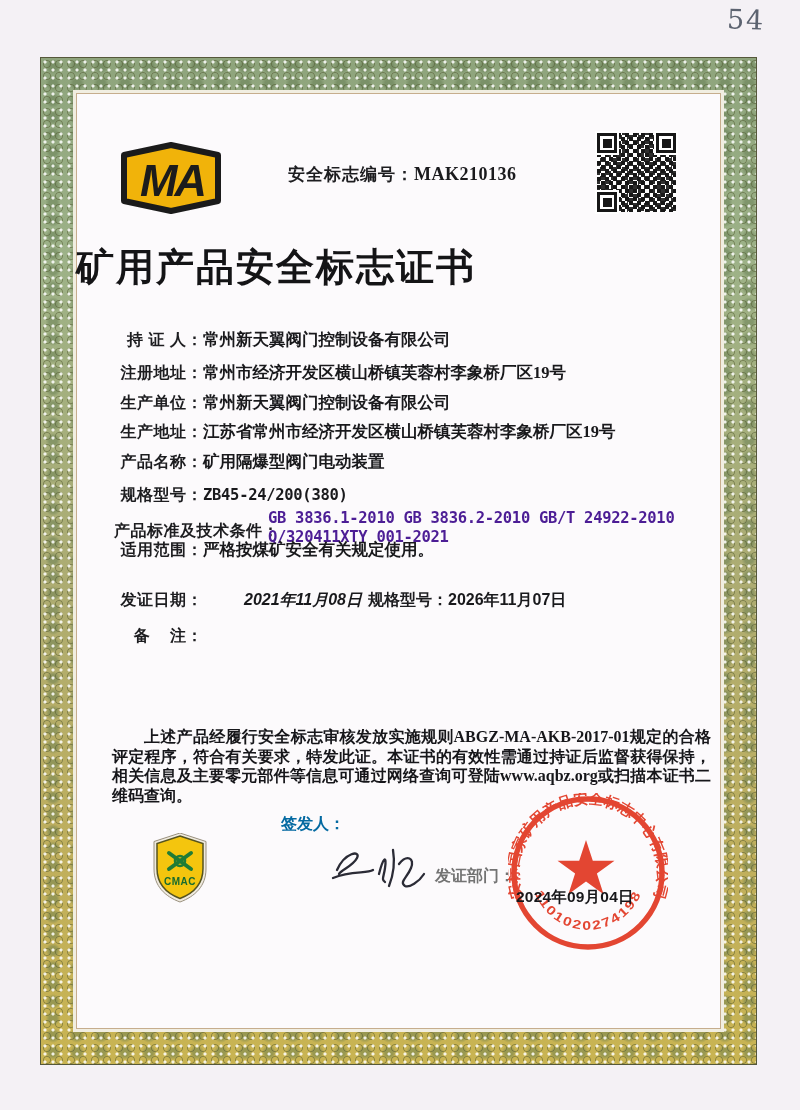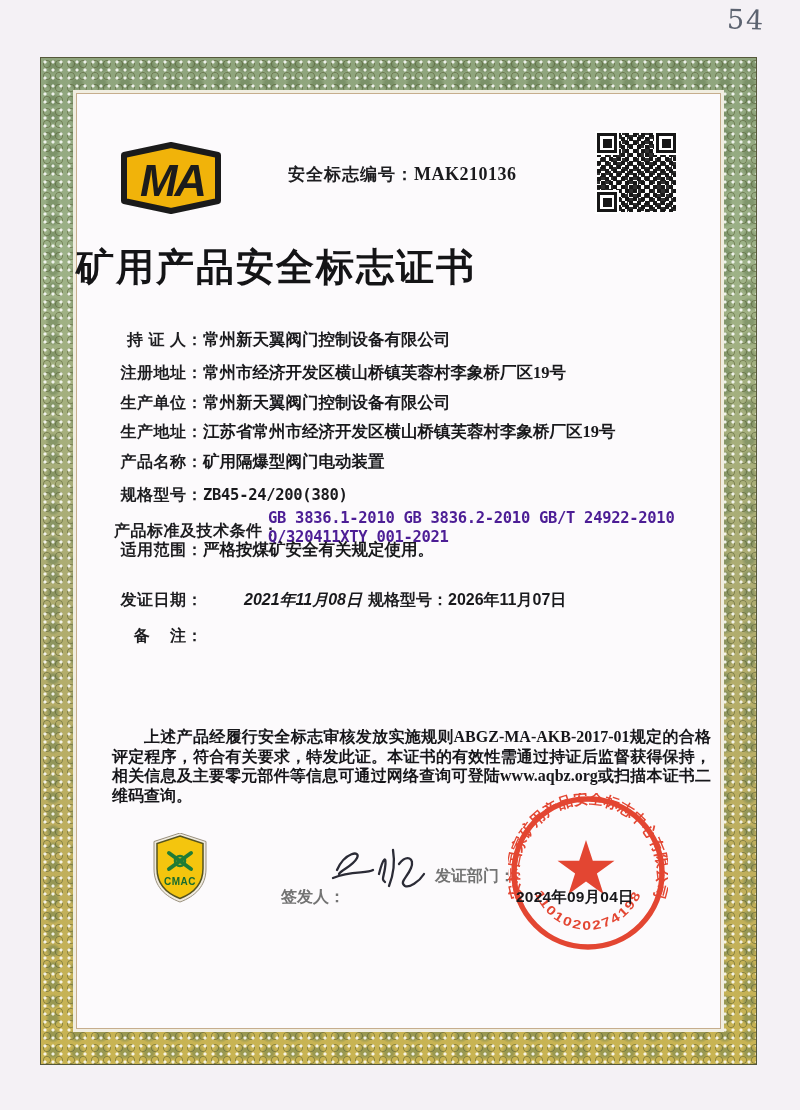--- a/index.html
+++ b/index.html
@@ -53,21 +53,21 @@
            font:700 15.5px/19px "DejaVu Sans Mono",monospace;color:#4c1d95;letter-spacing:-0.3px;}
   .dval{font:700 16px/1.2 "Liberation Sans",sans-serif;color:#19191c;}
   .spacer1{display:inline-block;min-width:159px;font-style:italic;}
   .dlabel2{display:inline-block;min-width:86px;font:700 16px/1.2 "Liberation Sans",sans-serif;color:#1d1d20;}
 
   
   .statement{left:112px;top:727px;width:599px;text-align:justify;text-indent:32px;
     font:700 16px/19.5px "Liberation Serif",serif;color:#16161a;}
 
   
-  .signer-label{left:281px;top:887px;font:700 16px/1.2 "Liberation Sans",sans-serif;color:#737373;}
+  .signer-label{left:281px;top:814px;font:700 16px/1.2 "Liberation Sans",sans-serif;color:#0369a1;}
   .dept-label{left:435px;top:866px;font:700 16px/1.2 "Liberation Sans",sans-serif;color:#737373;}
   .stamp-date{left:516px;top:889px;width:130px;font:700 15.5px/1 "Liberation Sans",sans-serif;
               color:#17171a;letter-spacing:.2px;}
 </style>
 </head>
 <body>
 
 <div class="abs corner-note">54</div>
 
 <div class="abs frame">

